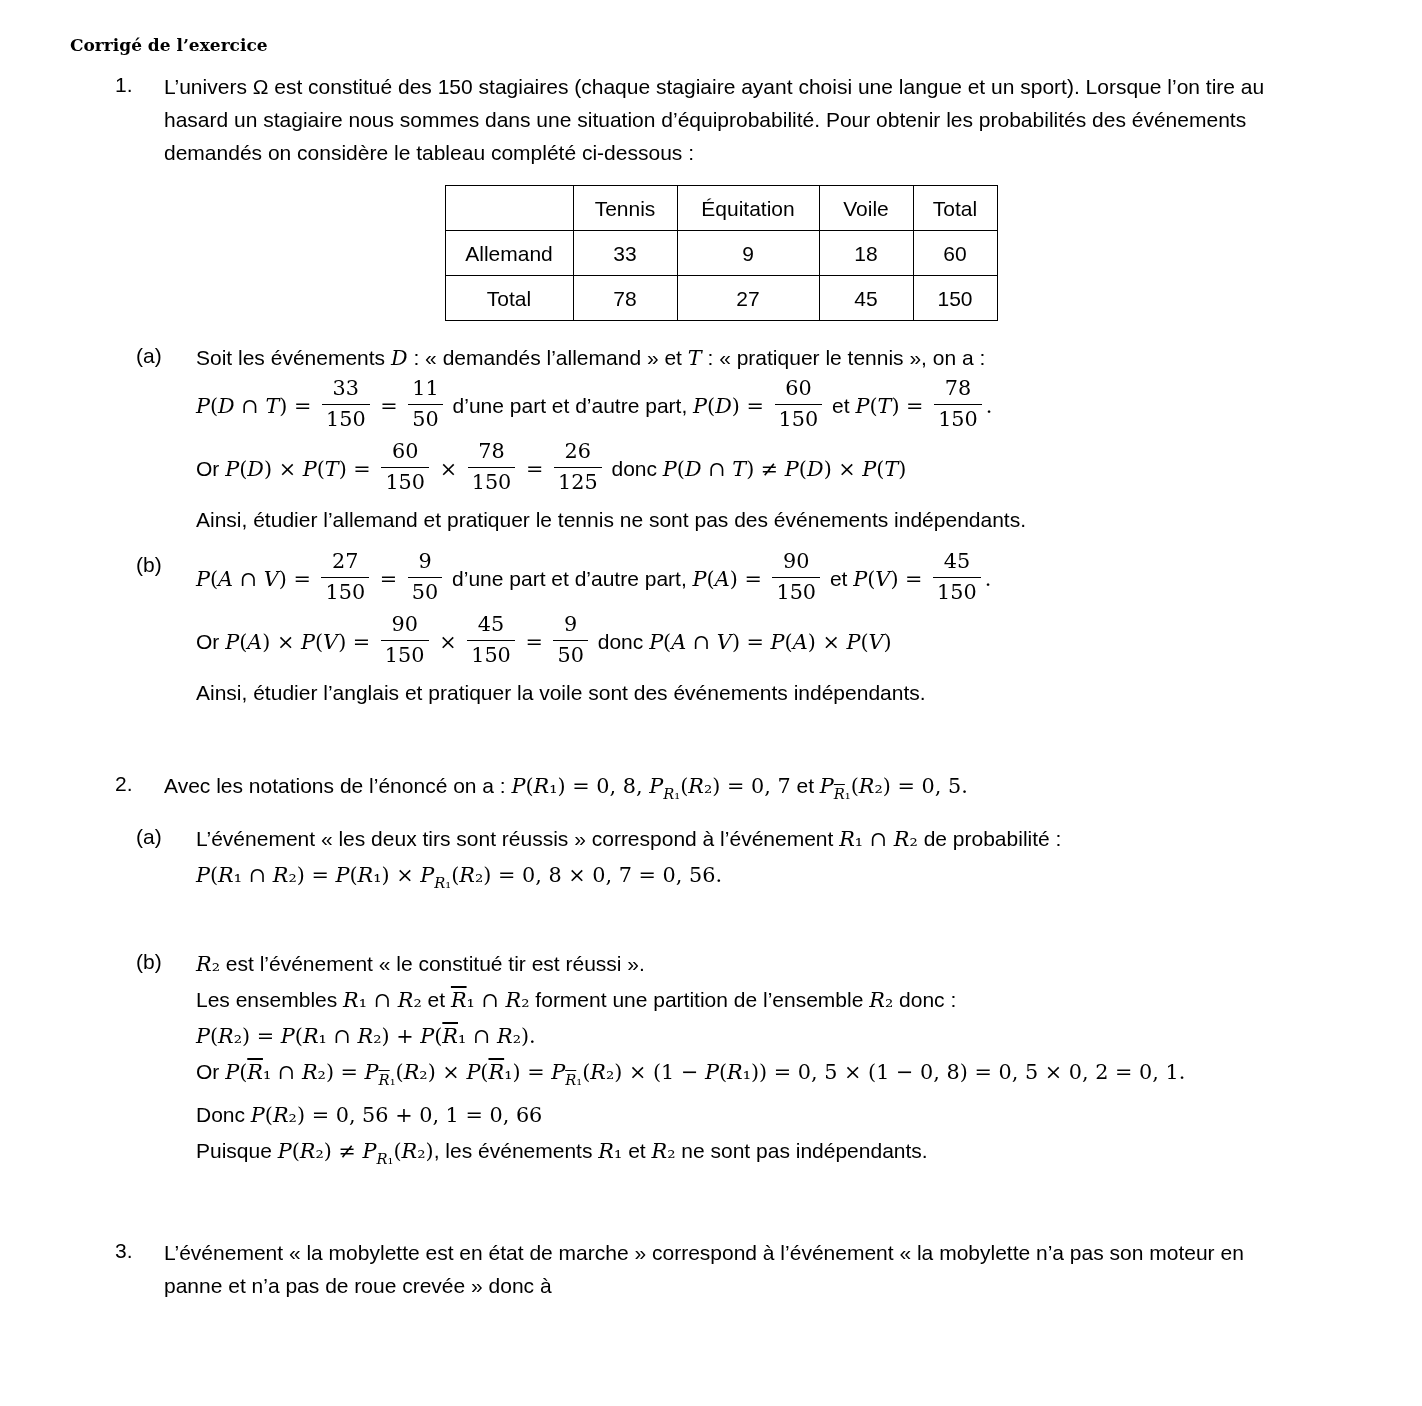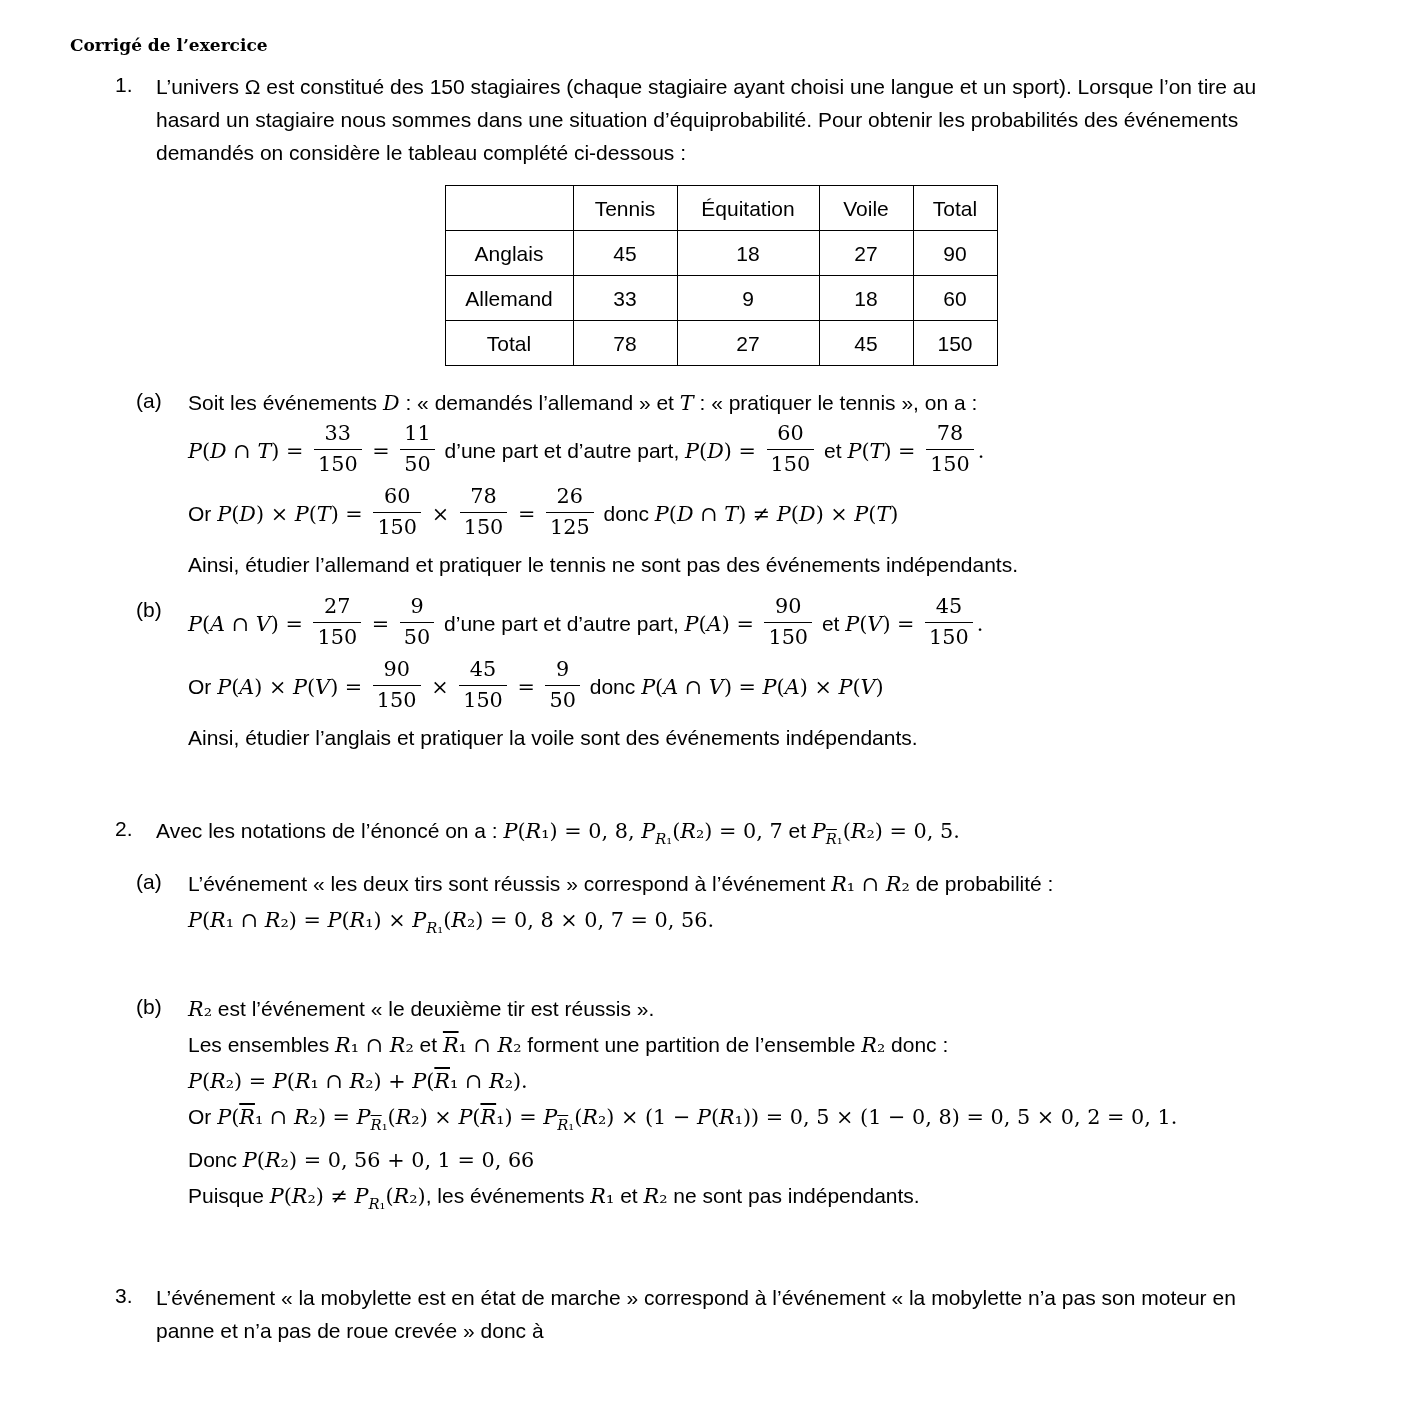--- a/index.html
+++ b/index.html
@@ -12,21 +12,21 @@
   .doc-title{
     font-family:"DejaVu Serif",serif;
     font-weight:bold;font-size:17px;line-height:30px;margin:0 0 6px 0;
   }
   .item{display:flex;padding-left:45px;margin-top:8px;}
   .item > .item-num{flex:none;width:33px;}
   .item > .item-body{flex:1;min-width:0;max-width:1146px;}
   .subitem{display:flex;margin-left:-12px;margin-top:10px;}
   .subitem > .sub-label{flex:none;width:44px;}
   .subitem > .sub-body{flex:1;min-width:0;}
-  .line{display:block;margin:2px 8px;}
+  .line{display:block;margin:2px 16px;}
   .gap-lg{height:48px;}
   .gap-md{height:34px;}
   
   .m{font-family:"DejaVu Serif",serif;font-size:0.99em;}
   .m .it{font-style:italic;}
   .m .ov{text-decoration:overline;}
   .msub{font-size:0.70em;vertical-align:-0.42em;letter-spacing:0;}
   .frac{
     display:inline-block;vertical-align:middle;text-align:center;
     font-family:"DejaVu Serif",serif;font-size:0.99em;
@@ -63,27 +63,20 @@
             <col class="col-voile">
             <col class="col-total">
         </colgroup>
         <tbody>
             <tr>
           <th></th>
           <th>Tennis</th>
           <th>Équitation</th>
           <th>Voile</th>
           <th>Total</th>
-        </tr>
-        <tr>
-          <th>Anglais</th>
-          <td>45</td>
-          <td>18</td>
-          <td>27</td>
-          <td>90</td>
         </tr>
         <tr>
           <th>Allemand</th>
           <td>33</td>
           <td>9</td>
           <td>18</td>
           <td>60</td>
         </tr>
         <tr>
           <th>Total</th>
@@ -129,21 +122,21 @@
           <div class="line"><span class="tk-t">L’événement « les deux tirs sont réussis » correspond à l’événement </span><span class="m"><span class="it">R</span>₁ ∩ <span class="it">R</span>₂</span><span class="tk-t"> de probabilité :</span></div>
           <div class="line"><span class="m"><span class="it">P</span>(<span class="it">R</span>₁ ∩ <span class="it">R</span>₂) = <span class="it">P</span>(<span class="it">R</span>₁) × <span class="it">P</span></span><span class="m msub"><span class="it">R</span>₁</span><span class="m">(<span class="it">R</span>₂) = 0, 8 ×  0, 7 = 0, 56.</span></div>
         </div>
       </div>
 
       <div class="gap-md"></div>
 
       <div class="subitem">
         <span class="sub-label">(b)</span>
         <div class="sub-body">
-          <div class="line"><span class="m"><span class="it">R</span>₂</span><span class="tk-t"> est l’événement « le deuxième tir est réussis ».</span></div>
+          <div class="line"><span class="m"><span class="it">R</span>₂</span><span class="tk-t"> est l’événement « le constitué tir est réussi ».</span></div>
           <div class="line"><span class="tk-t">Les ensembles </span><span class="m"><span class="it">R</span>₁ ∩ <span class="it">R</span>₂</span><span class="tk-t"> et </span><span class="m"><span class="it ov">R</span>₁ ∩ <span class="it">R</span>₂</span><span class="tk-t"> forment une partition de l’ensemble </span><span class="m"><span class="it">R</span>₂</span><span class="tk-t"> donc :</span></div>
           <div class="line"><span class="m"><span class="it">P</span>(<span class="it">R</span>₂) = <span class="it">P</span>(<span class="it">R</span>₁ ∩ <span class="it">R</span>₂) + <span class="it">P</span>(<span class="it ov">R</span>₁ ∩ <span class="it">R</span>₂).</span></div>
           <div class="line"><span class="tk-t">Or </span><span class="m"><span class="it">P</span>(<span class="it ov">R</span>₁ ∩ <span class="it">R</span>₂) = <span class="it">P</span></span><span class="m msub"><span class="it ov">R</span>₁</span><span class="m">(<span class="it">R</span>₂) × <span class="it">P</span>(<span class="it ov">R</span>₁) = <span class="it">P</span></span><span class="m msub"><span class="it ov">R</span>₁</span><span class="m">(<span class="it">R</span>₂) × (1 − <span class="it">P</span>(<span class="it">R</span>₁)) = 0, 5 × (1 − 0, 8) = 0, 5 × 0, 2 = 0, 1.</span></div>
           <div class="line"><span class="tk-t">Donc </span><span class="m"><span class="it">P</span>(<span class="it">R</span>₂) = 0, 56 + 0, 1 = 0, 66</span></div>
           <div class="line"><span class="tk-t">Puisque </span><span class="m"><span class="it">P</span>(<span class="it">R</span>₂) ≠ <span class="it">P</span></span><span class="m msub"><span class="it">R</span>₁</span><span class="m">(<span class="it">R</span>₂)</span><span class="tk-t">, les événements </span><span class="m"><span class="it">R</span>₁</span><span class="tk-t"> et </span><span class="m"><span class="it">R</span>₂</span><span class="tk-t"> ne sont pas indépendants.</span></div>
         </div>
       </div>
     </div>
   </div>
 

